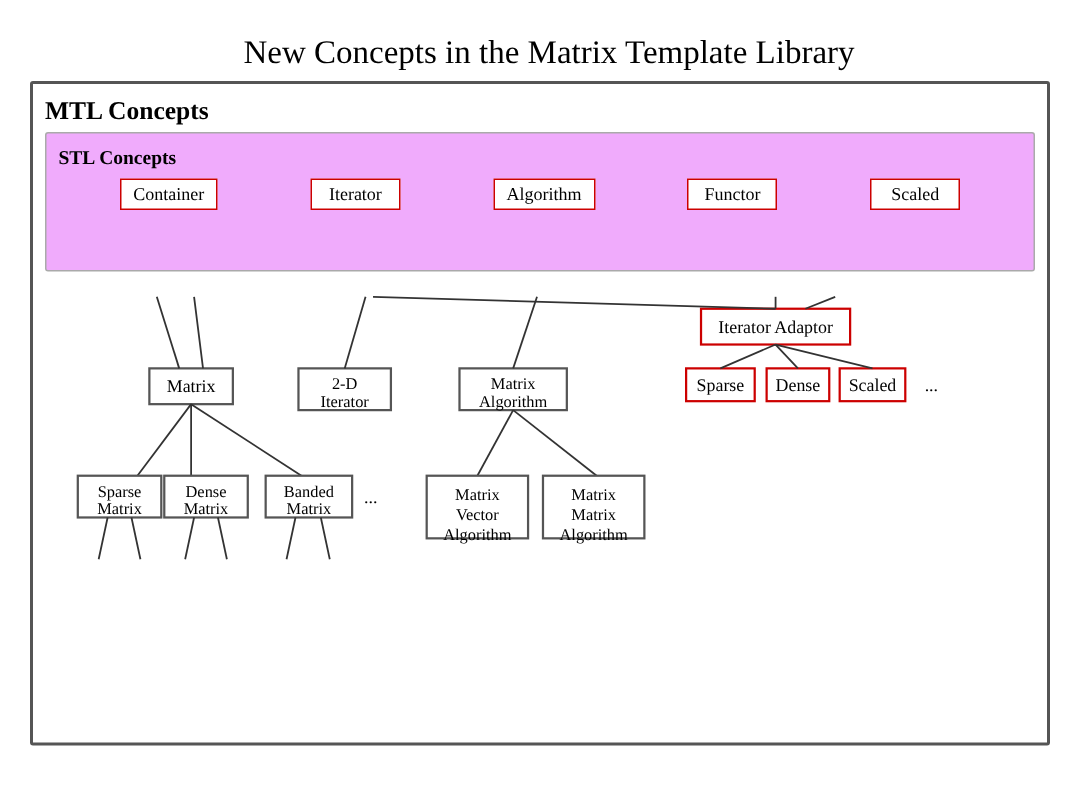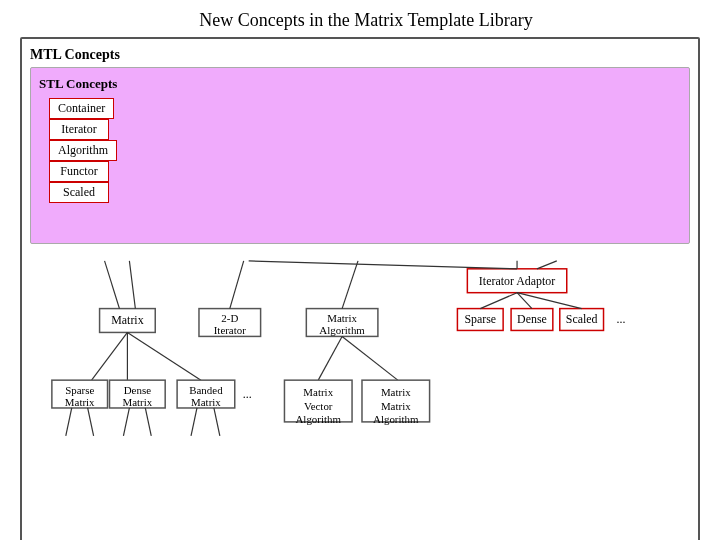--- a/index.html
+++ b/index.html
@@ -6,53 +6,54 @@
     body {
       width: 720px;
       height: 540px;
       background: #fff;
       font-family: Times New Roman, serif;
       font-size: 13px;
       overflow: hidden;
     }
     .page-title {
       text-align: center;
-      font-size: 18px;
+      font-size: 22px;
       padding: 10px 0 6px 12px;
+      margin-top: 12px;
     }
     .outer-box {
       margin: 0 auto;
       width: 680px;
       border: 2px solid #555;
       border-radius: 2px;
       padding: 8px;
       position: relative;
       background: #fff;
     }
     .mtl-label {
-      font-size: 14px;
+      font-size: 17px;
       font-weight: bold;
       margin-bottom: 4px;
     }
     .stl-box {
       background: #f0abfc;
       border: 1px solid #aaa;
       border-radius: 2px;
       padding: 8px 8px 40px 8px;
       position: relative;
       margin-bottom: 0;
     }
     .stl-label {
       font-size: 13px;
       font-weight: bold;
       margin-bottom: 6px;
     }
     .stl-concepts-row {
       display: flex;
-      flex-direction: column;
+      flex-direction: row;
       gap: 0px;
       align-items: flex-start;
       justify-content: space-around;
       padding: 0 10px;
     }
     .concept-box {
       border: 1.5px solid #c00;
       background: #fff;
       padding: 2px 8px;
       font-size: 12px;

